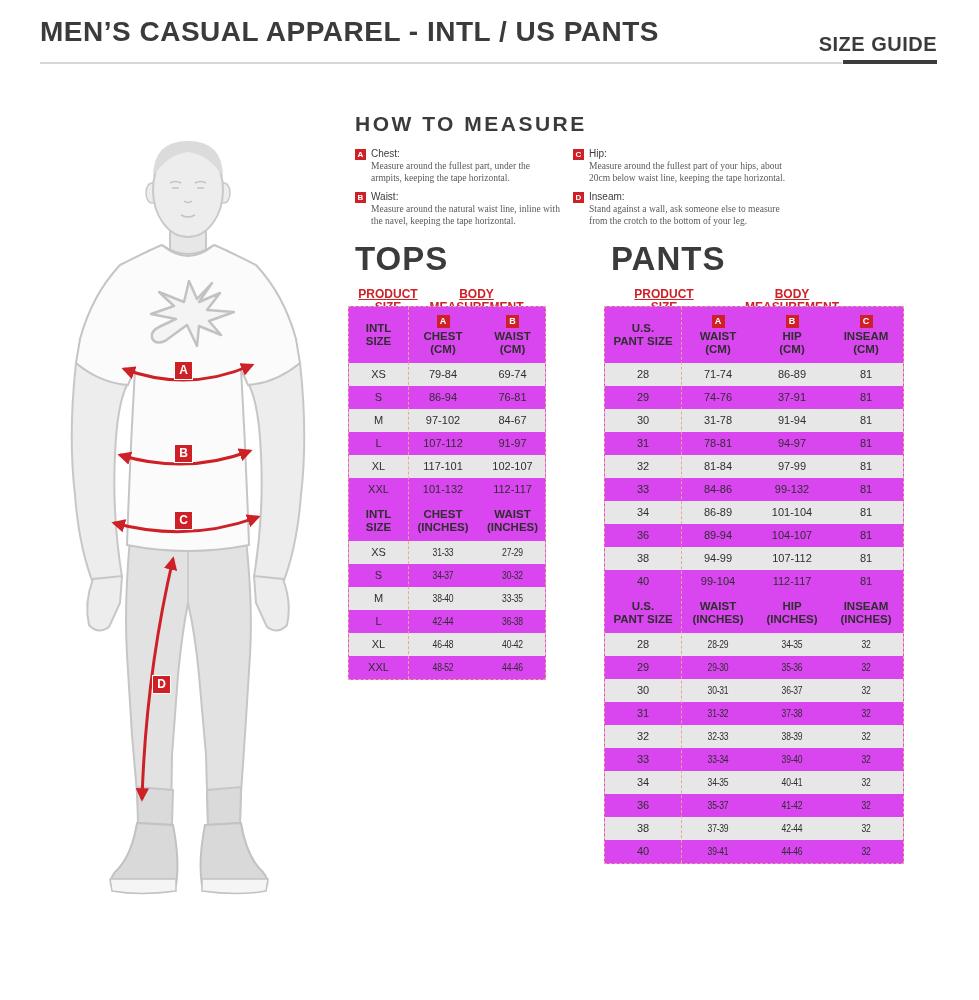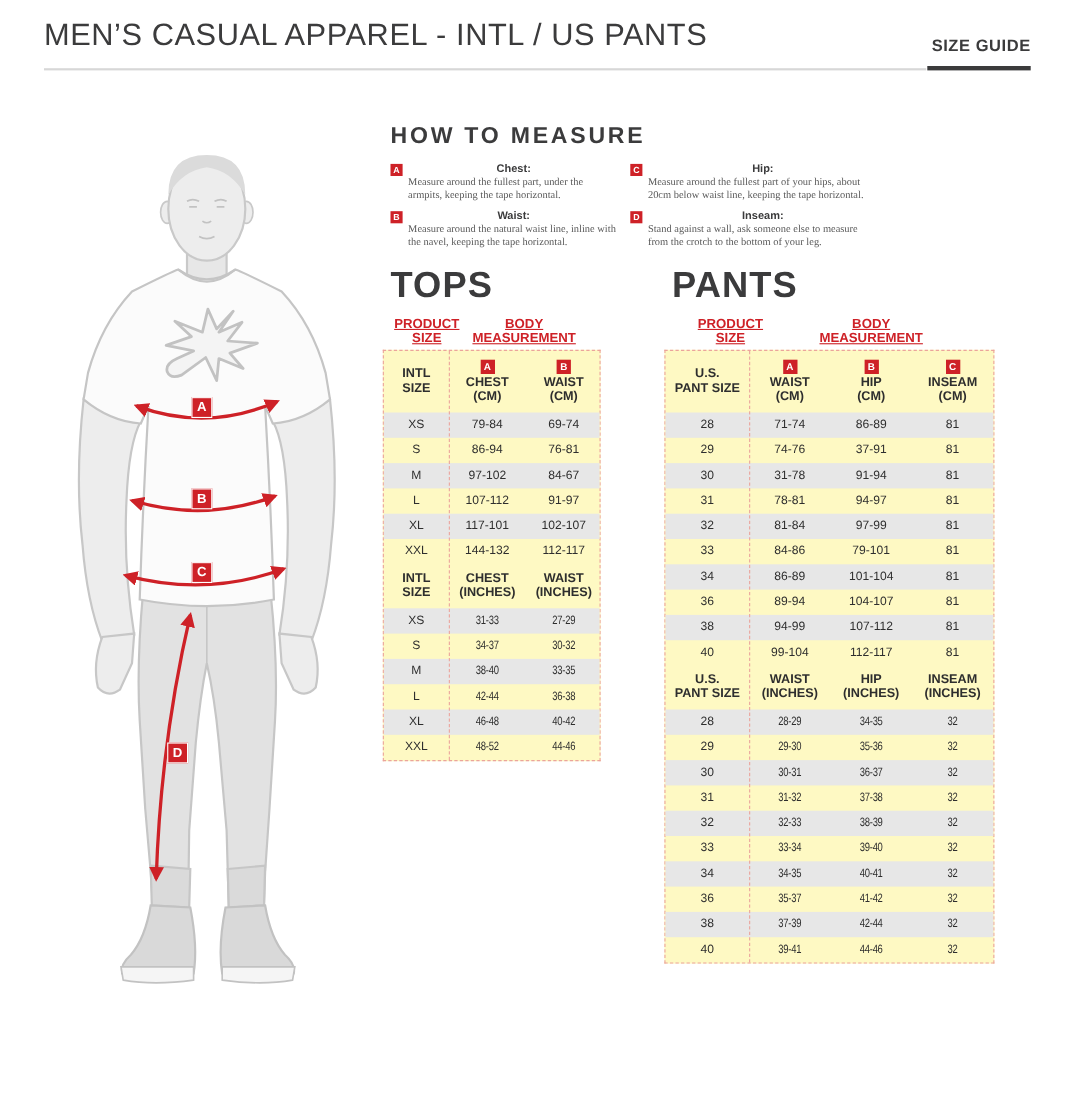--- a/index.html
+++ b/index.html
@@ -1,37 +1,37 @@
 <!DOCTYPE html>
 <html><head>
 <meta charset="utf-8">
 <style>
   * { margin:0; padding:0; box-sizing:border-box; }
   html,body { background:#fff; }
   body { font-family:"Liberation Sans", sans-serif; color:#3B3B3C; }
   .canvas { position:relative; width:979px; height:1000px; background:#fff; overflow:hidden; }
 
   
-  .page-title { position:absolute; left:40px; top:16px; font-size:28px; font-weight:normal;
+  .page-title { position:absolute; left:40px; top:16px; font-size:28px; font-weight:bold;
     letter-spacing:.5px; color:#3B3B3C; white-space:nowrap; }
-  .size-guide { position:absolute; right:42px; top:33px; font-size:15px; font-weight:bold;
+  .size-guide { position:absolute; right:42px; top:33px; font-size:20px; font-weight:bold;
     letter-spacing:.5px; color:#3B3B3C; }
   .header-rule { position:absolute; left:40px; top:62px; width:802px; height:2px; background:#D7D7D7; }
   .size-guide-rule { position:absolute; left:843px; top:60px; width:94px; height:4px; background:#3B3B3C; }
 
   
   .htm { position:absolute; left:355px; top:112px; width:450px; }
   .htm-heading { font-size:21px; font-weight:bold; letter-spacing:2.5px; color:#3B3B3C; margin-bottom:12px; }
   .htm-cols { position:relative; }
   .htm-col1 { position:absolute; left:0; top:0; width:208px; }
   .htm-col2 { position:absolute; left:218px; top:0; width:225px; }
   .htm-item { display:grid; grid-template-columns:16px 1fr; margin-bottom:7px; }
   .mini-badge { width:11px; height:11px; margin-top:1px; background:#CE2127; color:#fff;
     font-size:8px; font-weight:bold; line-height:11px; text-align:center; }
-  .htm-label { font-size:10px; font-weight:bold; color:#3B3B3C; line-height:12px;text-align:center; }
+  .htm-label { font-size:10px; font-weight:normal; color:#3B3B3C; line-height:12px; }
   .htm-text { font-size:9.5px; color:#5A5A5A; line-height:11.5px; margin-top:1px;font-family:Liberation Serif, serif; }
 
   
   .figure { position:absolute; left:60px; top:135px; width:260px; height:770px; }
   .figure svg { position:absolute; left:0; top:0; }
   .fig-badge { position:absolute; width:19px; height:19px; background:#CE2127; border:1.5px solid #fff;
     color:#fff; font-size:12px; font-weight:bold; line-height:16px; text-align:center; }
 
   
   .section { position:absolute; }
@@ -40,21 +40,21 @@
   .section-title { position:absolute; left:7px; top:-6px; font-size:33px; font-weight:bold;
     letter-spacing:1px; color:#3B3B3C; }
   .col-label { position:absolute; text-align:center; white-space:pre-line; color:#CE2127;
     font-size:12px; font-weight:bold; line-height:13px;text-decoration:underline; }
   .tops-section .label-product { left:-12px; top:42px; width:104px; }
   .tops-section .label-body    { left:59px;  top:42px; width:139px; }
   .pants-section .label-product{ left:0;     top:42px; width:120px; }
   .pants-section .label-body   { left:76px;  top:42px; width:224px; }
 
   
-  .table { position:absolute; left:0; top:72px; width:100%; border:1px dashed #EBA49C; background:#fef9c3; }
+  .table { position:absolute; left:0; top:60px; width:100%; border:1px dashed #EBA49C; background:#d946ef; }
   .table::after { content:""; position:absolute; top:0; bottom:0; border-left:1px dashed #EBA49C; }
   .tops-section .table::after { left:59px; }
   .pants-section .table::after { left:76px; }
   .thead { display:grid; height:56px; }
   .thead2 { display:grid; height:40px; }
   .tops-grid { grid-template-columns:59px 70px 69px; }
   .pants-grid { grid-template-columns:76px 1fr 1fr 1fr; }
   .hcell { display:flex; flex-direction:column; align-items:center; justify-content:center; gap:2px; }
   .hlabel { font-size:11.5px; font-weight:bold; color:#2E2E2E; text-align:center;
     white-space:pre-line; line-height:13px; }
@@ -226,21 +226,21 @@
           </div>
 
           <div class="trow tops-grid">
             <div class="cell size">XL</div>
             <div class="cell val">117-101</div>
             <div class="cell val">102-107</div>
           </div>
 
           <div class="trow tops-grid">
             <div class="cell size">XXL</div>
-            <div class="cell val">144-132</div>
+            <div class="cell val">101-132</div>
             <div class="cell val">112-117</div>
           </div>
         </div>
       <div class="thead2 tops-grid">
         <div class="hcell">
             <span class="hlabel">INTL
 SIZE</span>
           </div>
         <div class="hcell">
             <span class="hlabel">CHEST
@@ -353,21 +353,21 @@
           <div class="trow pants-grid">
             <div class="cell size">32</div>
             <div class="cell val">81-84</div>
             <div class="cell val">97-99</div>
             <div class="cell val">81</div>
           </div>
 
           <div class="trow pants-grid">
             <div class="cell size">33</div>
             <div class="cell val">84-86</div>
-            <div class="cell val">79-101</div>
+            <div class="cell val">99-132</div>
             <div class="cell val">81</div>
           </div>
 
           <div class="trow pants-grid">
             <div class="cell size">34</div>
             <div class="cell val">86-89</div>
             <div class="cell val">101-104</div>
             <div class="cell val">81</div>
           </div>
 

